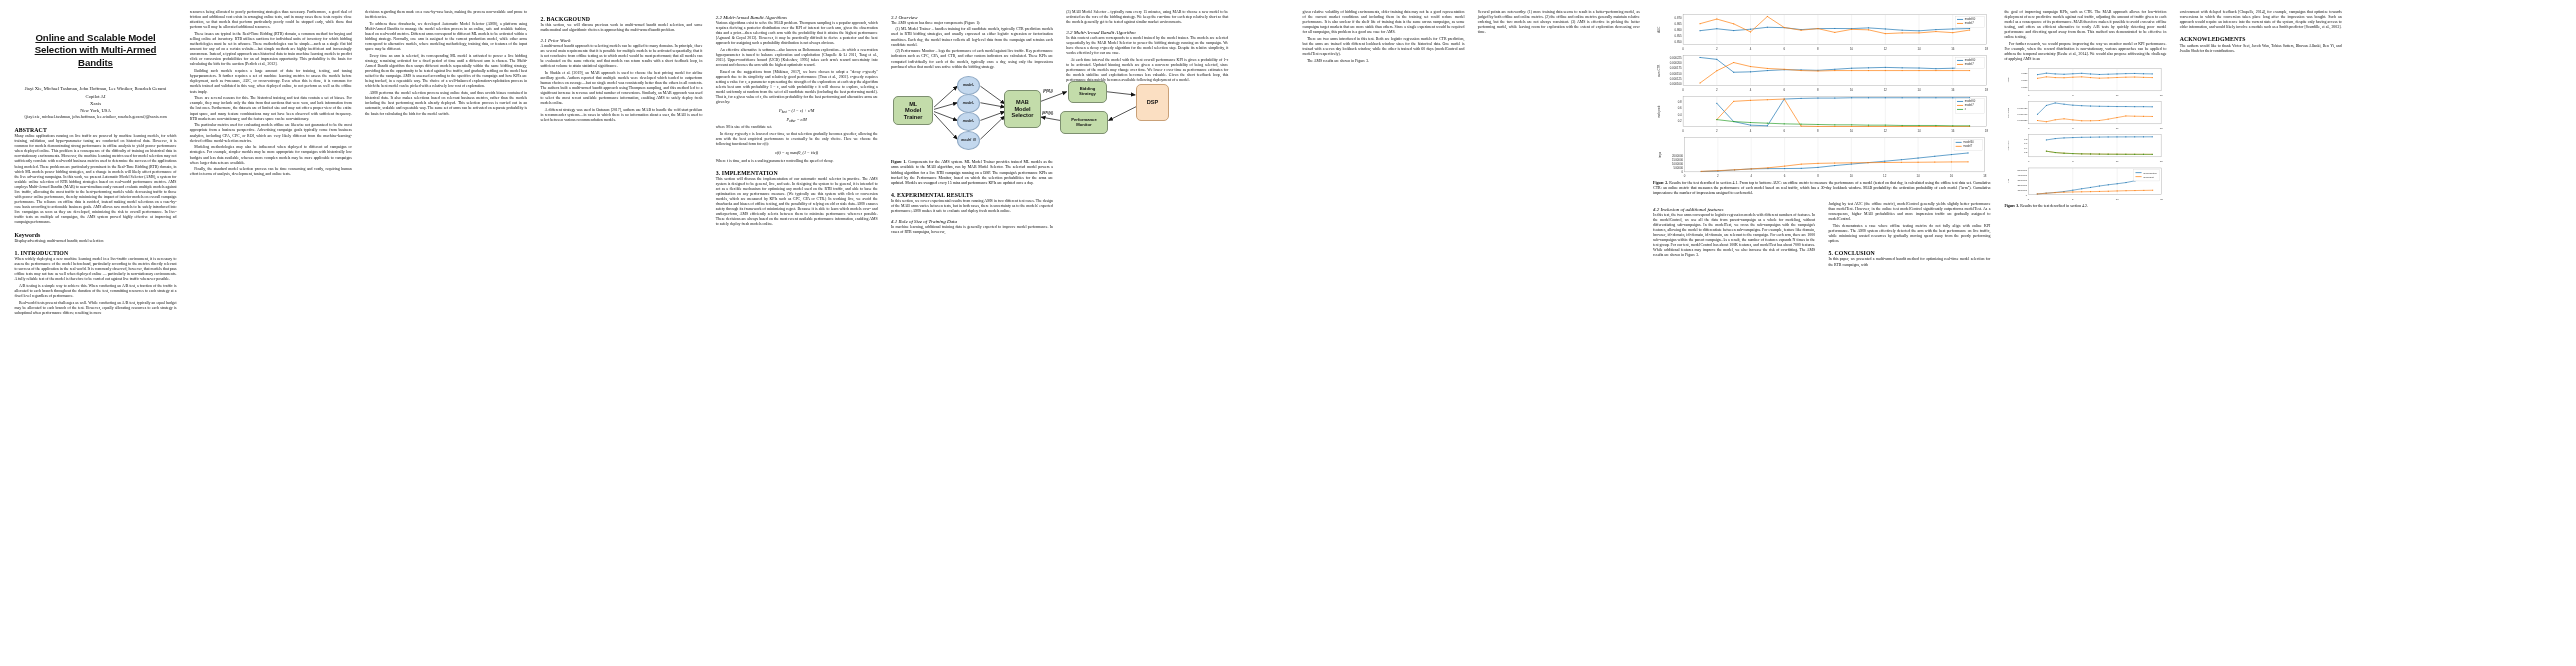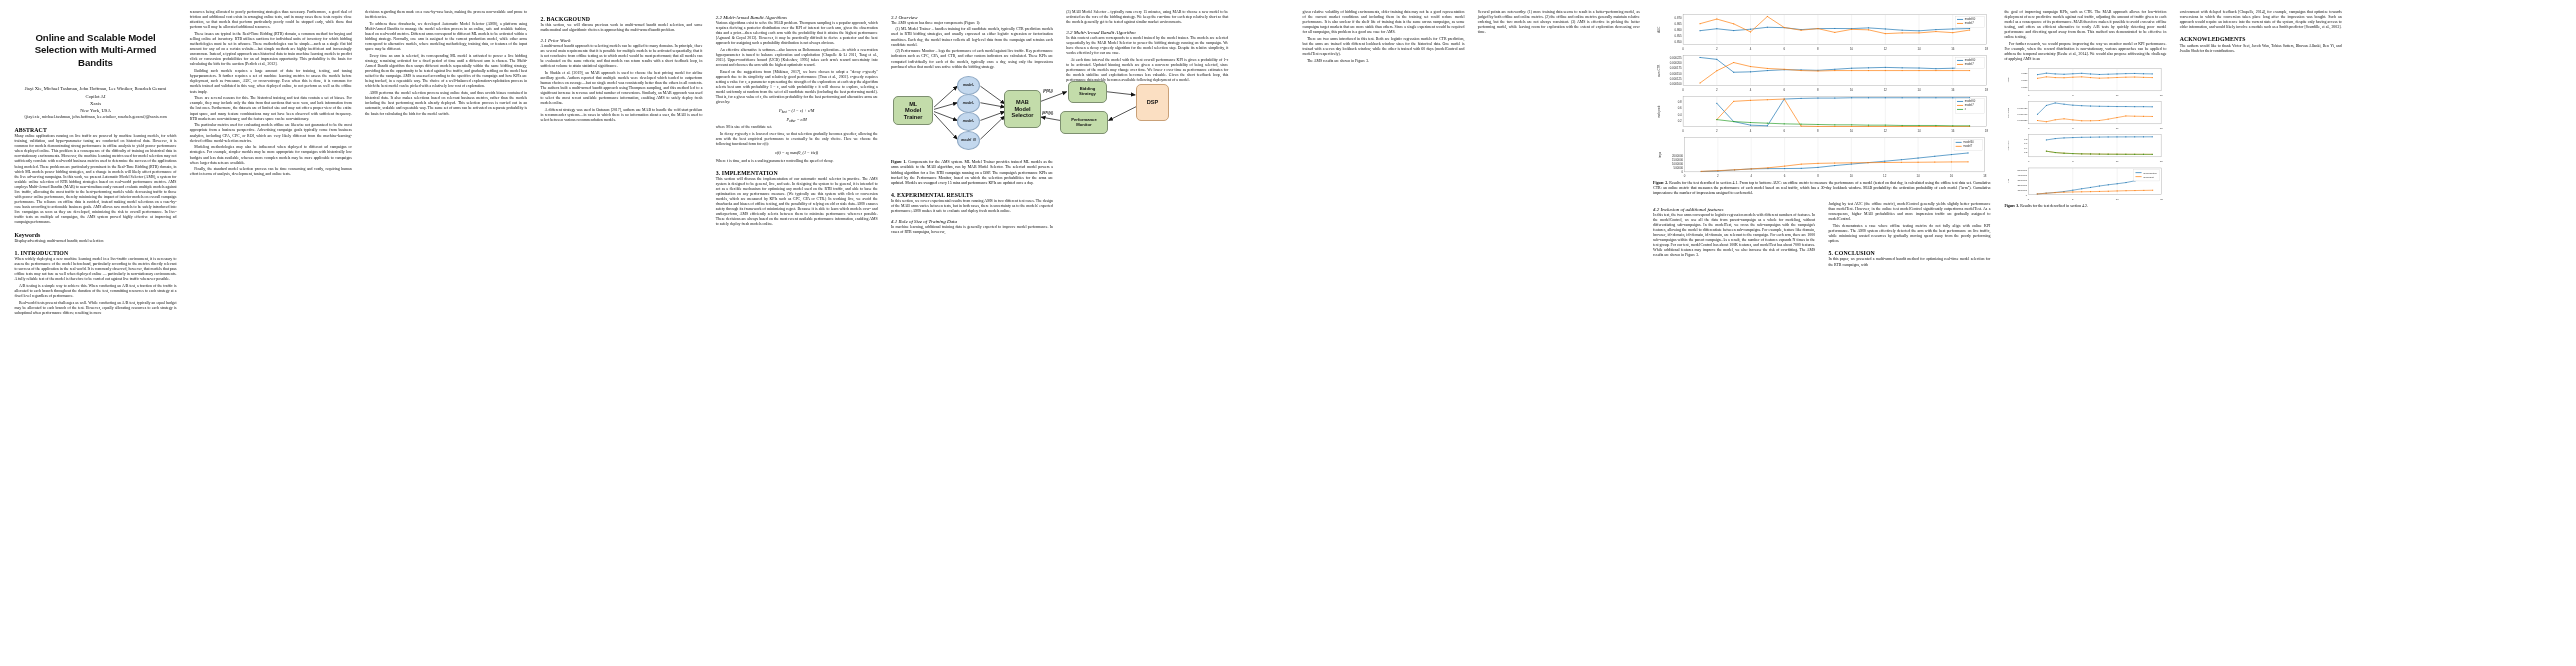--- a/index.html
+++ b/index.html
@@ -22,20 +22,21 @@
   .titleblock { text-align:center; margin:22px 0 0 0; }
   .paper-title {
     font-family:"Liberation Sans", sans-serif;
     font-weight:bold;
     font-size:9.7px;
     line-height:1.28;
     letter-spacing:-0.1px;
     color:#111;
     margin:16px auto;
     width:150px;
+    text-decoration:underline;
   }
   .authors { font-size:4.7px; line-height:1.55; margin-top:12.2px; color:#111; }
   .authors div { margin:0; }
   .emails { font-size:4.2px; margin-top:0.6px; }
 
   
   h2.sec {
     font-family:"Liberation Serif", serif;
     font-weight:bold;
     font-size:5.8px;

